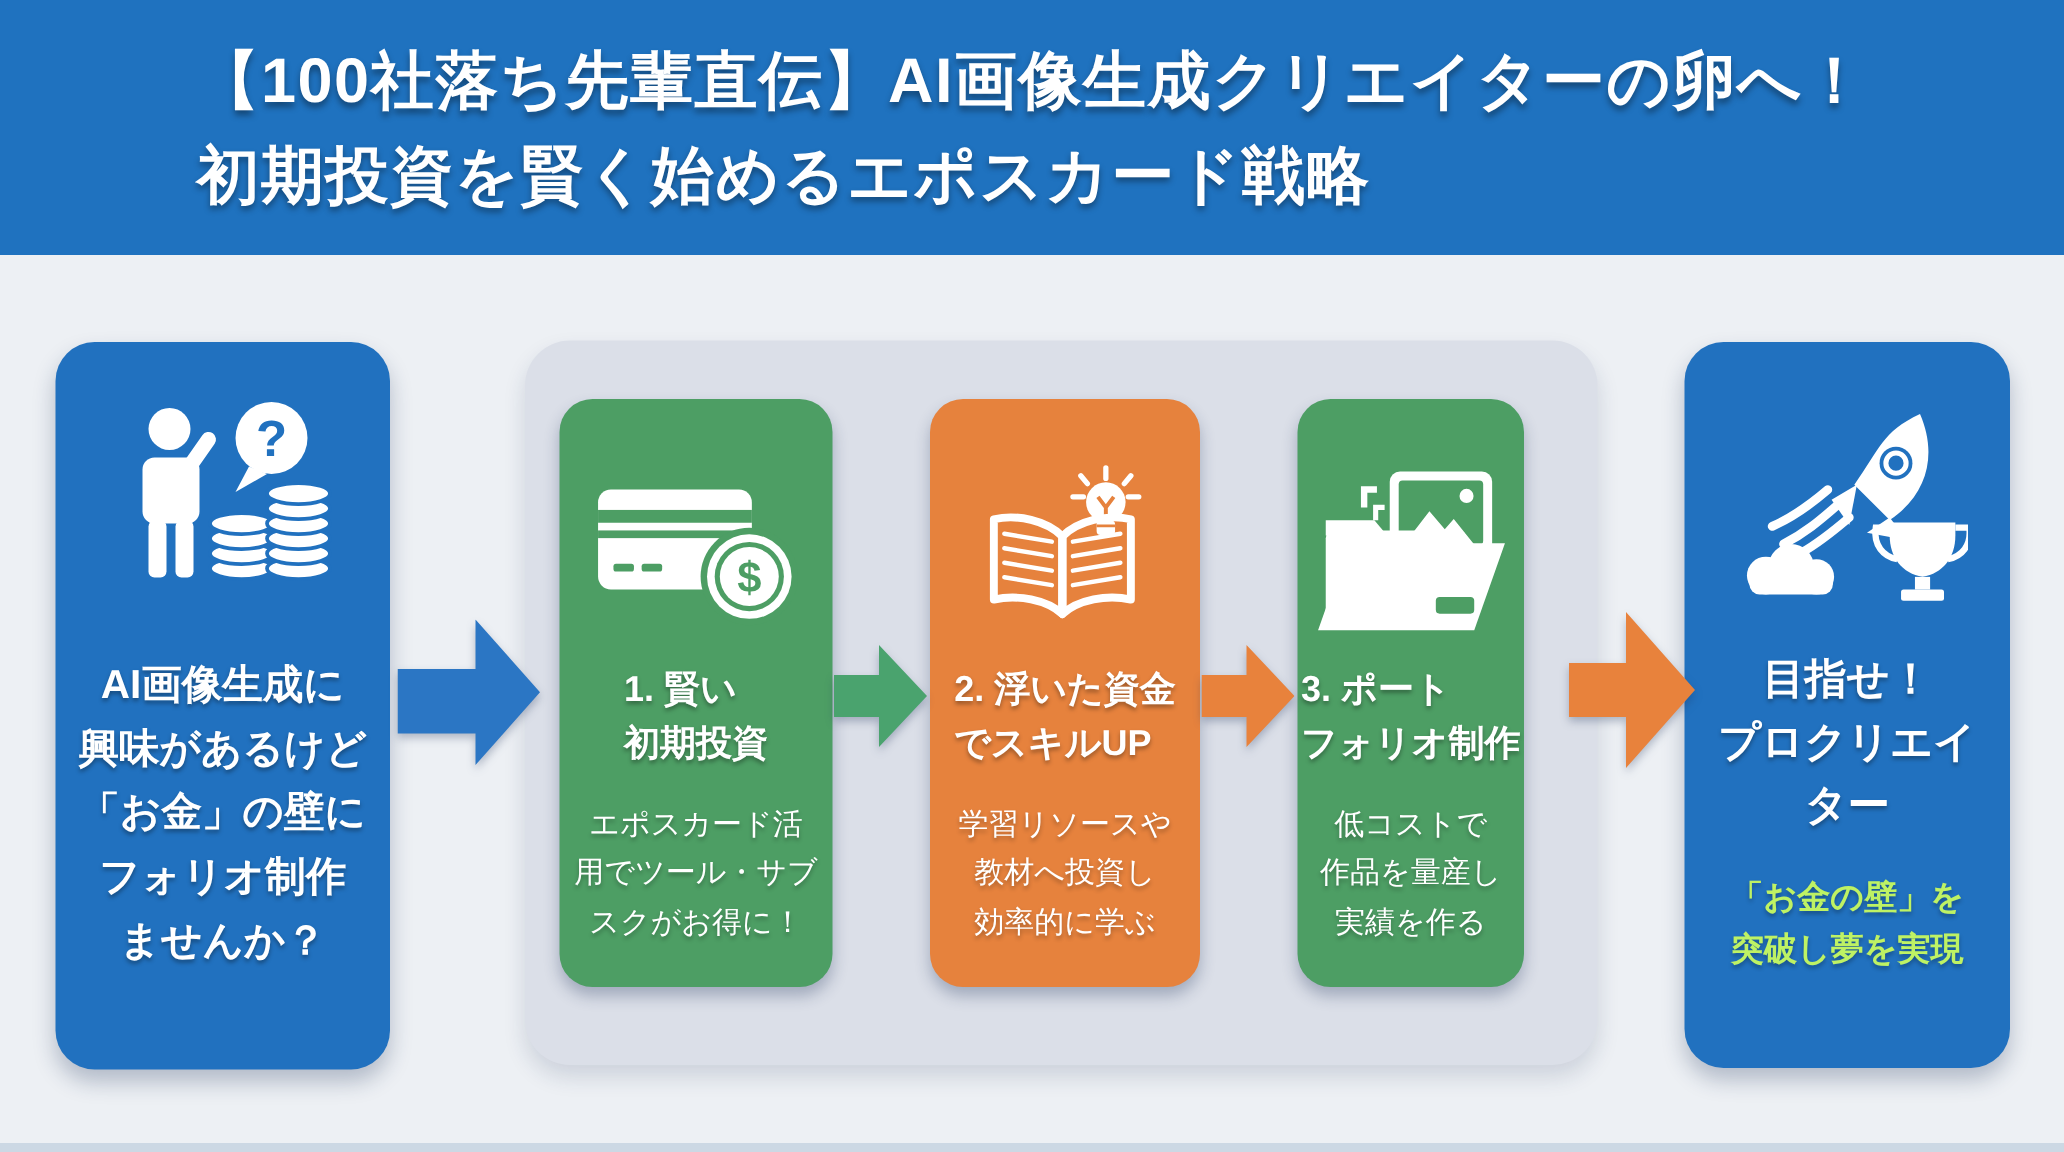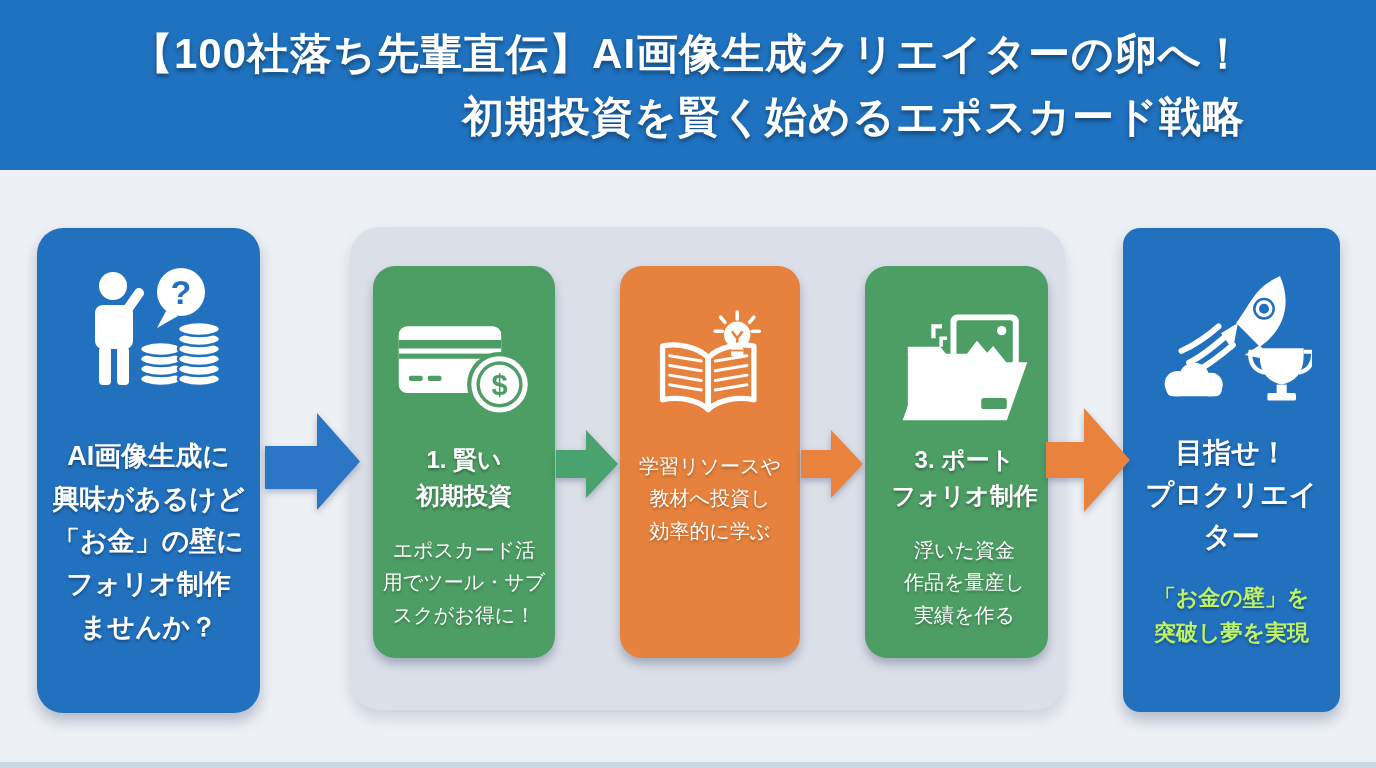--- a/index.html
+++ b/index.html
@@ -3,51 +3,51 @@
 <meta charset="utf-8">
 <style>
   html,body{margin:0;padding:0;background:#edf0f4;}
   .canvas{position:relative;width:1376px;height:768px;background:#edf0f4;overflow:hidden;
           font-family:"Liberation Sans","DejaVu Sans",sans-serif;}
   .pre{white-space:pre-line;}
 
   
   .header{position:absolute;left:0;top:0;width:1376px;height:170px;background:#1f72bf;
           display:flex;align-items:center;justify-content:center;}
-  .header .title{margin:16px;color:#ffffff;font-size:42px;font-weight:bold;text-align:right;
+  .header .title{margin:16px;color:#ffffff;font-size:42px;font-weight:bold;text-align:left;
           line-height:1.5;letter-spacing:1px;text-shadow:0 3px 4px rgba(0,0,0,0.38);}
 
   
   .card{position:absolute;border-radius:26px;display:flex;flex-direction:column;align-items:center;
         box-shadow:0 8px 14px rgba(30,50,90,0.28);}
   .blue-card{background:#2171bf;}
   .problem{left:37px;top:228px;width:223px;height:485px;}
-  .goal{left:1123px;top:228px;width:217px;height:484px;border-radius:17px;}
+  .goal{left:1123px;top:228px;width:217px;height:484px;}
 
   .problem .icon-box{margin-top:33px;height:146px;display:flex;align-items:center;justify-content:center;}
   .problem .text{margin-top:28px;color:#fff;font-weight:bold;font-size:27px;line-height:1.58;
                  text-align:center;text-shadow:0 2px 3px rgba(0,0,0,0.35);}
 
   .goal .icon-box{margin-top:28px;height:162px;display:flex;align-items:center;justify-content:center;}
   .goal .g-title{margin-top:14px;color:#fff;font-weight:bold;font-size:28px;line-height:1.5;
                  text-align:center;text-shadow:0 2px 3px rgba(0,0,0,0.35);}
   .goal .g-body{margin-top:22px;color:#bef264;font-weight:bold;font-size:22px;line-height:1.6;
                 text-align:center;text-shadow:0 2px 3px rgba(0,0,0,0.3);}
 
   
   .flow{position:absolute;left:350px;top:227px;width:715px;height:483px;background:#dbdfe8;
         border-radius:30px;box-shadow:0 8px 14px rgba(30,50,90,0.15);}
   .step{position:absolute;top:39px;height:392px;border-radius:22px;display:flex;flex-direction:column;
         align-items:center;box-shadow:0 6px 10px rgba(30,50,90,0.30);}
   .step.s1{left:23px;width:182px;background:#4d9e64;}
   .step.s2{left:270px;width:180px;background:#e6823d;}
-  .step.s3{left:515px;width:167px;background:#4d9e64;padding-left:16px;}
+  .step.s3{left:515px;width:151px;background:#4d9e64;}
   .step .icon-box{margin-top:42px;height:122px;display:flex;align-items:center;justify-content:center;}
   .step .s-title{margin-top:12px;color:#fff;font-weight:bold;font-size:24px;line-height:1.5;
-                 text-align:center;text-shadow:0 2px 3px rgba(0,0,0,0.35);}
+                 text-align:left;text-shadow:0 2px 3px rgba(0,0,0,0.35);}
   .step .s-body{margin-top:20px;color:#fff;font-weight:normal;font-size:20px;line-height:1.62;
                 text-align:center;text-shadow:0 2px 3px rgba(0,0,0,0.3);}
 
   
   .arrow{position:absolute;filter:drop-shadow(0 3px 3px rgba(30,50,90,0.30));}
   .arrow-blue{left:265px;top:413px;}
   .arrow-green{left:556px;top:430px;}
   .arrow-orange-1{left:801px;top:430px;}
   .arrow-orange-2{left:1046px;top:408px;}
 
@@ -147,20 +147,22 @@
               <path d="M28,63 L64,69"></path>
               <path d="M28,74 L64,80"></path>
               <path d="M28,85 L64,91"></path>
             <path d="M116,52 L80,58"></path>
               <path d="M116,63 L80,69"></path>
               <path d="M116,74 L80,80"></path>
               <path d="M116,85 L80,91"></path>
           </g>
         </svg>
       </div>
+      <div class="s-title pre">2. 浮いた資金
+でスキルUP</div>
       <div class="s-body pre">学習リソースや
 教材へ投資し
 効率的に学ぶ</div>
     </div>
 
     <div class="step s3">
       <div class="icon-box">
         <svg width="128" height="114" viewBox="0 0 150 132" aria-hidden="true">
           <path d="M8,40 L46,40 L56,52 L8,52 Z" fill="#ffffff"></path>
           <path d="M48,16 h-10 v14" stroke="#ffffff" stroke-width="5" fill="none"></path>
@@ -169,21 +171,21 @@
           <rect x="65" y="9" width="66" height="50" rx="3" fill="#4d9e64"></rect>
           <circle cx="118" cy="21" r="5.5" fill="#ffffff"></circle>
           <polygon points="69,59 89,33 101,47 108,39 124,59" fill="#ffffff"></polygon>
           <rect x="8" y="48" width="110" height="74" rx="6" fill="#ffffff"></rect>
           <polygon points="26,58 148,58 124,126 2,126" fill="#ffffff" stroke="#4d9e64" stroke-width="0"></polygon>
           <rect x="94" y="100" width="30" height="13" rx="3" fill="#4d9e64"></rect>
         </svg>
       </div>
       <div class="s-title pre">3. ポート
 フォリオ制作</div>
-      <div class="s-body pre">浮いた資金
+      <div class="s-body pre">低コストで
 作品を量産し
 実績を作る</div>
     </div>
   </div>
 
   <div class="card blue-card goal">
     <div class="icon-box">
       <svg width="160" height="150" viewBox="0 0 190 165" aria-hidden="true">
         <g fill="#ffffff">
           <path d="M152,10 C166,42 158,74 128,94 L100,66 C120,38 122,24 152,10 Z"></path>

